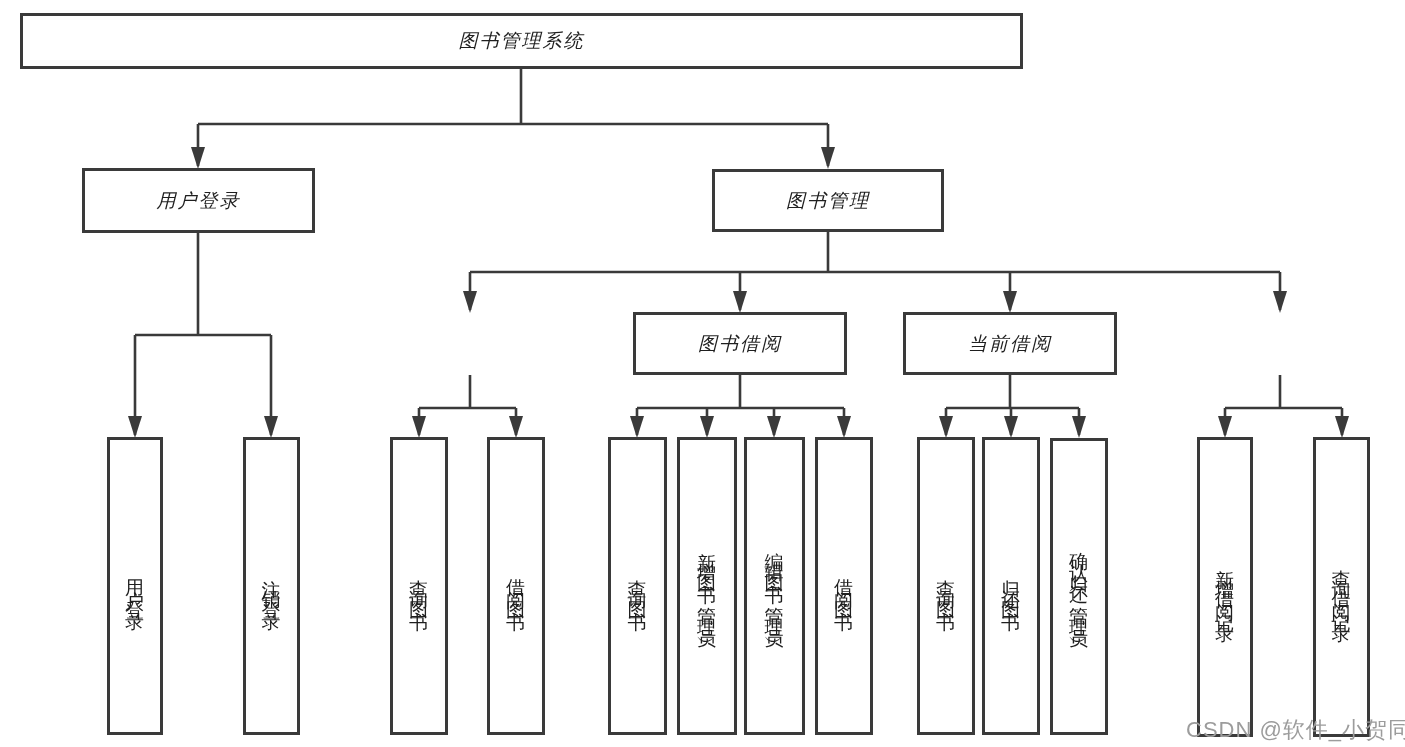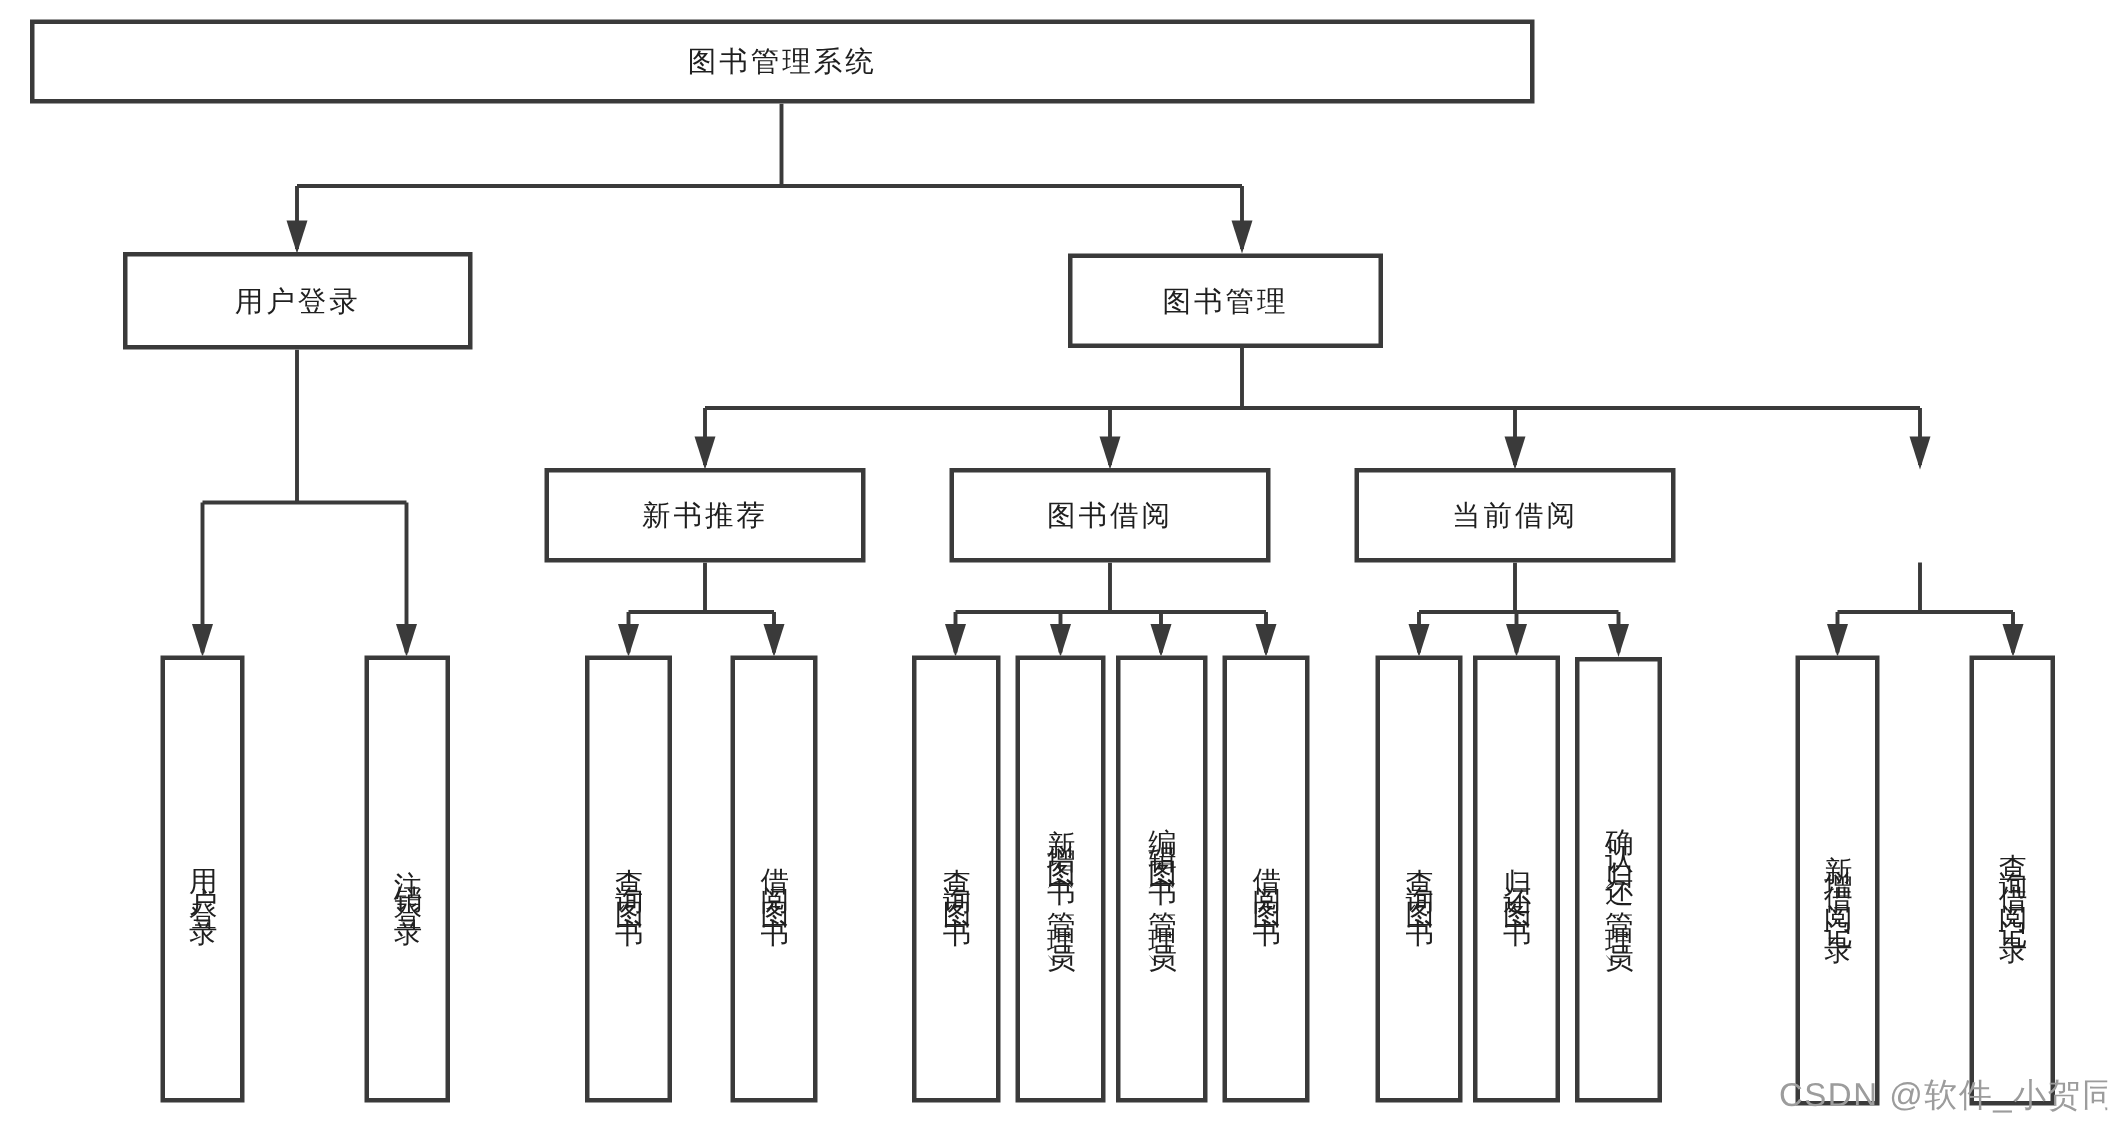--- a/index.html
+++ b/index.html
@@ -6,21 +6,21 @@
   #canvas{
     position:relative;width:1405px;height:747px;background:#ffffff;overflow:hidden;
     font-family:"Liberation Sans","DejaVu Sans",sans-serif;
   }
   #wires{position:absolute;left:0;top:0;z-index:0;}
   .node{
     position:absolute;box-sizing:border-box;background:#ffffff;
     border:3px solid #3a3a3a;display:flex;align-items:center;justify-content:center;
     color:#1f1f1f;font-size:19px;z-index:1;
   }
-  .node.h span{letter-spacing:2px;white-space:nowrap;}
+  .node.h span{letter-spacing:2px;white-space:nowrap;font-style:italic;}
   .node.v span{writing-mode:vertical-rl;letter-spacing:11px;line-height:1;white-space:nowrap;}
   .watermark{
     position:absolute;left:1186px;top:715px;z-index:2;
     font-size:22px;color:#9c9c9c;letter-spacing:1px;white-space:nowrap;
   }
 </style>
 </head>
 <body>
 
 <div id="canvas">
@@ -65,27 +65,24 @@
     </g>
   </svg>
 
   <div class="node h" style="left:20px;top:13px;width:1003px;height:56px">
     <span>图书管理系统</span>
   </div>
 
   <div class="node h" style="left:82px;top:168px;width:233px;height:65px">
     <span>用户登录</span>
   </div>
-  <div class="node h" style="left:712px;top:169px;width:210px;height:63px">
+  <div class="node h" style="left:712px;top:169px;width:232px;height:63px">
     <span>图书管理</span>
   </div>
 
-  <div class="node h" style="left:363px;top:312px;width:214px;height:63px">
-    <span>新书推荐</span>
-  </div>
   <div class="node h" style="left:903px;top:312px;width:214px;height:63px">
     <span>当前借阅</span>
   </div>
   <div class="node h" style="left:633px;top:312px;width:214px;height:63px">
     <span>图书借阅</span>
   </div>
 
   <div class="node v" style="left:107px;top:437px;width:56px;height:298px">
     <span>用户登录</span>
   </div>

